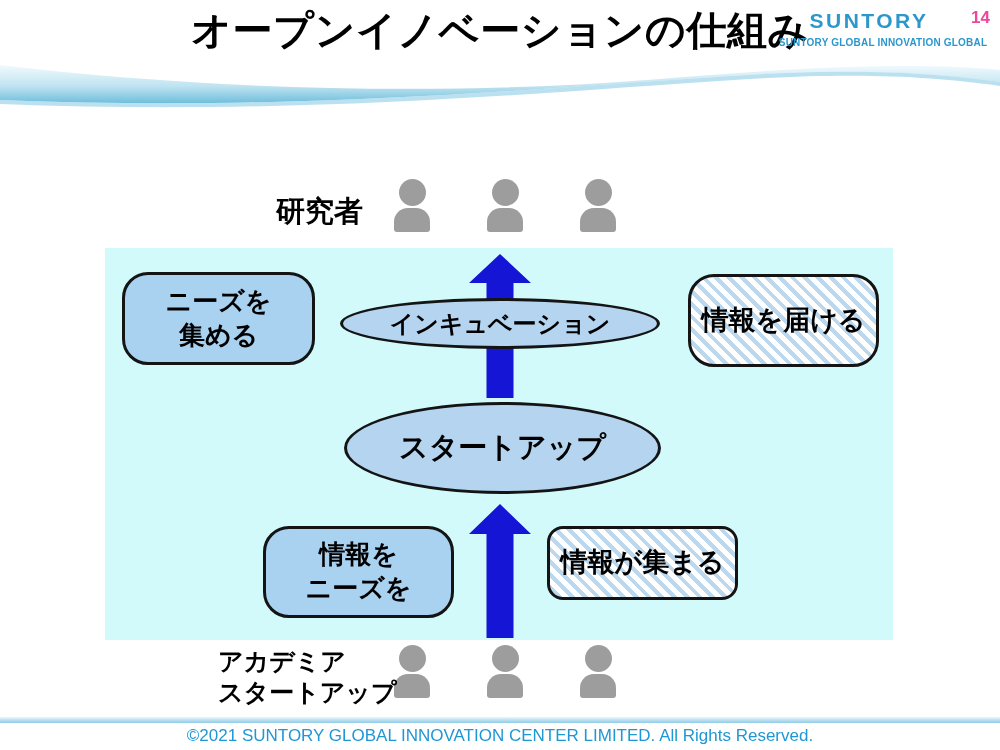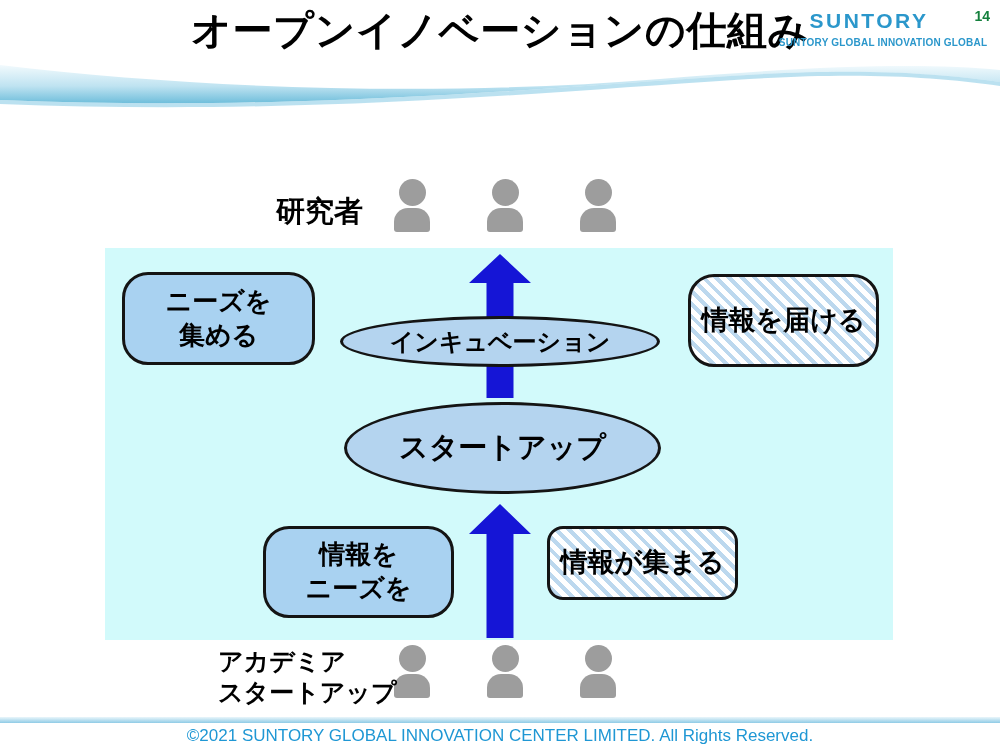--- a/index.html
+++ b/index.html
@@ -6,21 +6,21 @@
   .slide{
     position:relative;width:1000px;height:750px;overflow:hidden;background:#ffffff;
     font-family:"Liberation Sans","DejaVu Sans",sans-serif;color:#111;
   }
   
   .title{
     position:absolute;top:3px;left:500px;transform:translateX(-50%);
     font-size:40px;font-weight:900;letter-spacing:0.5px;white-space:nowrap;color:#000;text-align:right;
   }
   .page-number{
-    position:absolute;top:8px;right:10px;font-size:14px;font-weight:bold;color:#15803d;
+    position:absolute;top:8px;right:10px;font-size:17px;font-weight:bold;color:#ec4899;
   }
   .brand-block{position:absolute;top:9px;right:12px;width:210px;text-align:center;}
   .brand{
     display:block;font-size:21px;font-weight:bold;letter-spacing:2.5px;
     color:var(--brand-blue,#2b97cb);transform:translateX(-14px);
   }
   .brand-subtitle{
     display:block;margin-top:4px;font-size:10px;font-weight:bold;letter-spacing:0.2px;
     color:var(--brand-blue,#2b97cb);white-space:nowrap;
   }
@@ -41,21 +41,21 @@
   .person .torso{width:36px;height:24px;border-radius:14px 14px 3px 3px;background:#9d9d9d;margin-top:2px;}
   .node{
     position:absolute;display:flex;align-items:center;justify-content:center;
     text-align:center;font-weight:800;color:#000;line-height:1.3;
     border:3px solid #141414;box-sizing:border-box;white-space:pre-line;z-index:2;
   }
   .fill-blue{background:var(--node-blue,#a9d2f1);}
   .fill-ellipse{background:#b4d4ef;}
   .hatch{background:repeating-linear-gradient(45deg,#ffffff 0 5px,var(--hatch-blue,#bcd8ee) 5px 9px);}
   #node-collect-needs{left:122px;top:272px;width:193px;height:93px;border-radius:26px;font-size:26px;}
-  #node-incubation{left:340px;top:316px;width:320px;height:51px;border-radius:50%;font-size:24px;}
+  #node-incubation{left:340px;top:298px;width:320px;height:51px;border-radius:50%;font-size:24px;}
   #node-deliver-info{left:688px;top:274px;width:191px;height:93px;border-radius:26px;font-size:27px;}
   #node-tech-info{left:344px;top:402px;width:317px;height:92px;border-radius:50%;font-size:29px;}
   #node-go-get-info{left:263px;top:526px;width:191px;height:92px;border-radius:26px;font-size:26px;}
   #node-info-gathers{left:547px;top:526px;width:191px;height:74px;border-radius:16px;font-size:27px;}
   .arrow{position:absolute;z-index:1;}
   #arrow-top{left:468px;top:253px;}
   #arrow-bottom{left:468px;top:503px;}
   
   .footer-band{
     position:absolute;left:0;top:717px;width:1000px;height:6px;

